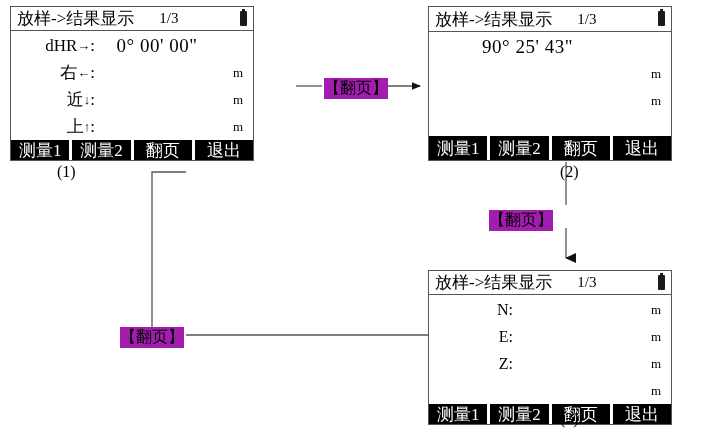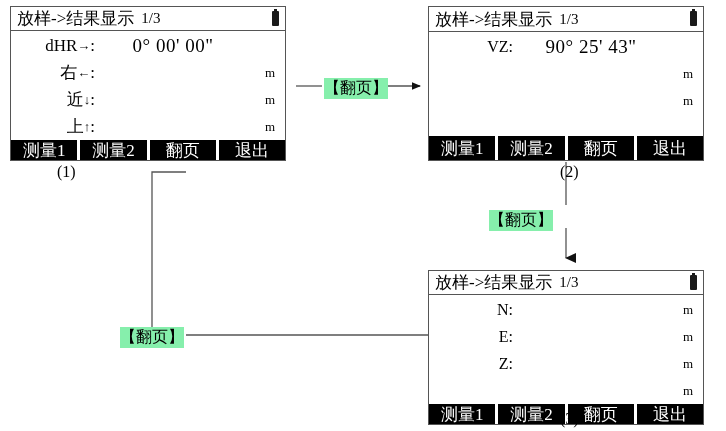--- a/index.html
+++ b/index.html
@@ -12,21 +12,21 @@
     height: 431px;
     position: relative;
     font-family: "Liberation Serif", "DejaVu Serif", serif;
     color: #000000;
     overflow: hidden;
   }
 
   
   .panel {
     position: absolute;
-    width: 276px;
+    width: 244px;
     height: 155px;
     box-sizing: border-box;
     border: 1.5px solid #555555;
     background: #ffffff;
     display: flex;
     flex-direction: column;
   }
   #panel1 { left: 10px;  top: 6px; }
   #panel2 { left: 428px; top: 6px; }
   #panel3 { left: 428px; top: 270px; }
@@ -40,21 +40,21 @@
     padding: 0 5px 0 6px;
     position: relative;
   }
   .title-text {
     font-size: 17px;
     letter-spacing: 0px;
     white-space: nowrap;
   }
   .title-page {
     font-size: 15px;
-    margin-left: 7px;
+    margin-left: 25px;
     white-space: nowrap;
   }
   .battery {
     position: absolute;
     right: 6px;
     top: 4px;
     width: 7px;
     height: 15px;
     background: #1a1a1a;
     border-radius: 1px;
@@ -138,21 +138,21 @@
   }
   #cap1 { left: 57px;  top: 163px; }
   #cap2 { left: 560px; top: 163px; }
   #cap3 { left: 560px; top: 410px; }
 
   
   .flow-label {
     position: absolute;
     font-size: 16px;
     white-space: nowrap;
-    background: #86efac;
+    background: #a21caf;
     font-family: "Liberation Sans", sans-serif;
   }
   #flowA { left: 324px; top: 78px; }
   #flowB { left: 489px; top: 210px; }
   #flowC { left: 120px; top: 327px; }
 
   svg.connectors {
     position: absolute;
     left: 0;
     top: 0;
@@ -228,21 +228,20 @@
 <div class="caption" id="cap1">(1)</div>
 
 <div class="panel" id="panel2">
   <div class="panel-title">
     <span class="title-text">放样-&gt;结果显示</span>
     <span class="title-page">1/3</span>
     <span class="battery"></span>
   </div>
   <div class="panel-body">
     <div class="row">
-      <span class="label"><span>VZ</span>:</span>
       <span class="value">90° 25' 43"</span>
       <span class="unit"></span>
     </div>
     <div class="row">
       <span class="value"></span>
       <span class="unit">m</span>
     </div>
     <div class="row">
       <span class="value"></span>
       <span class="unit">m</span>

